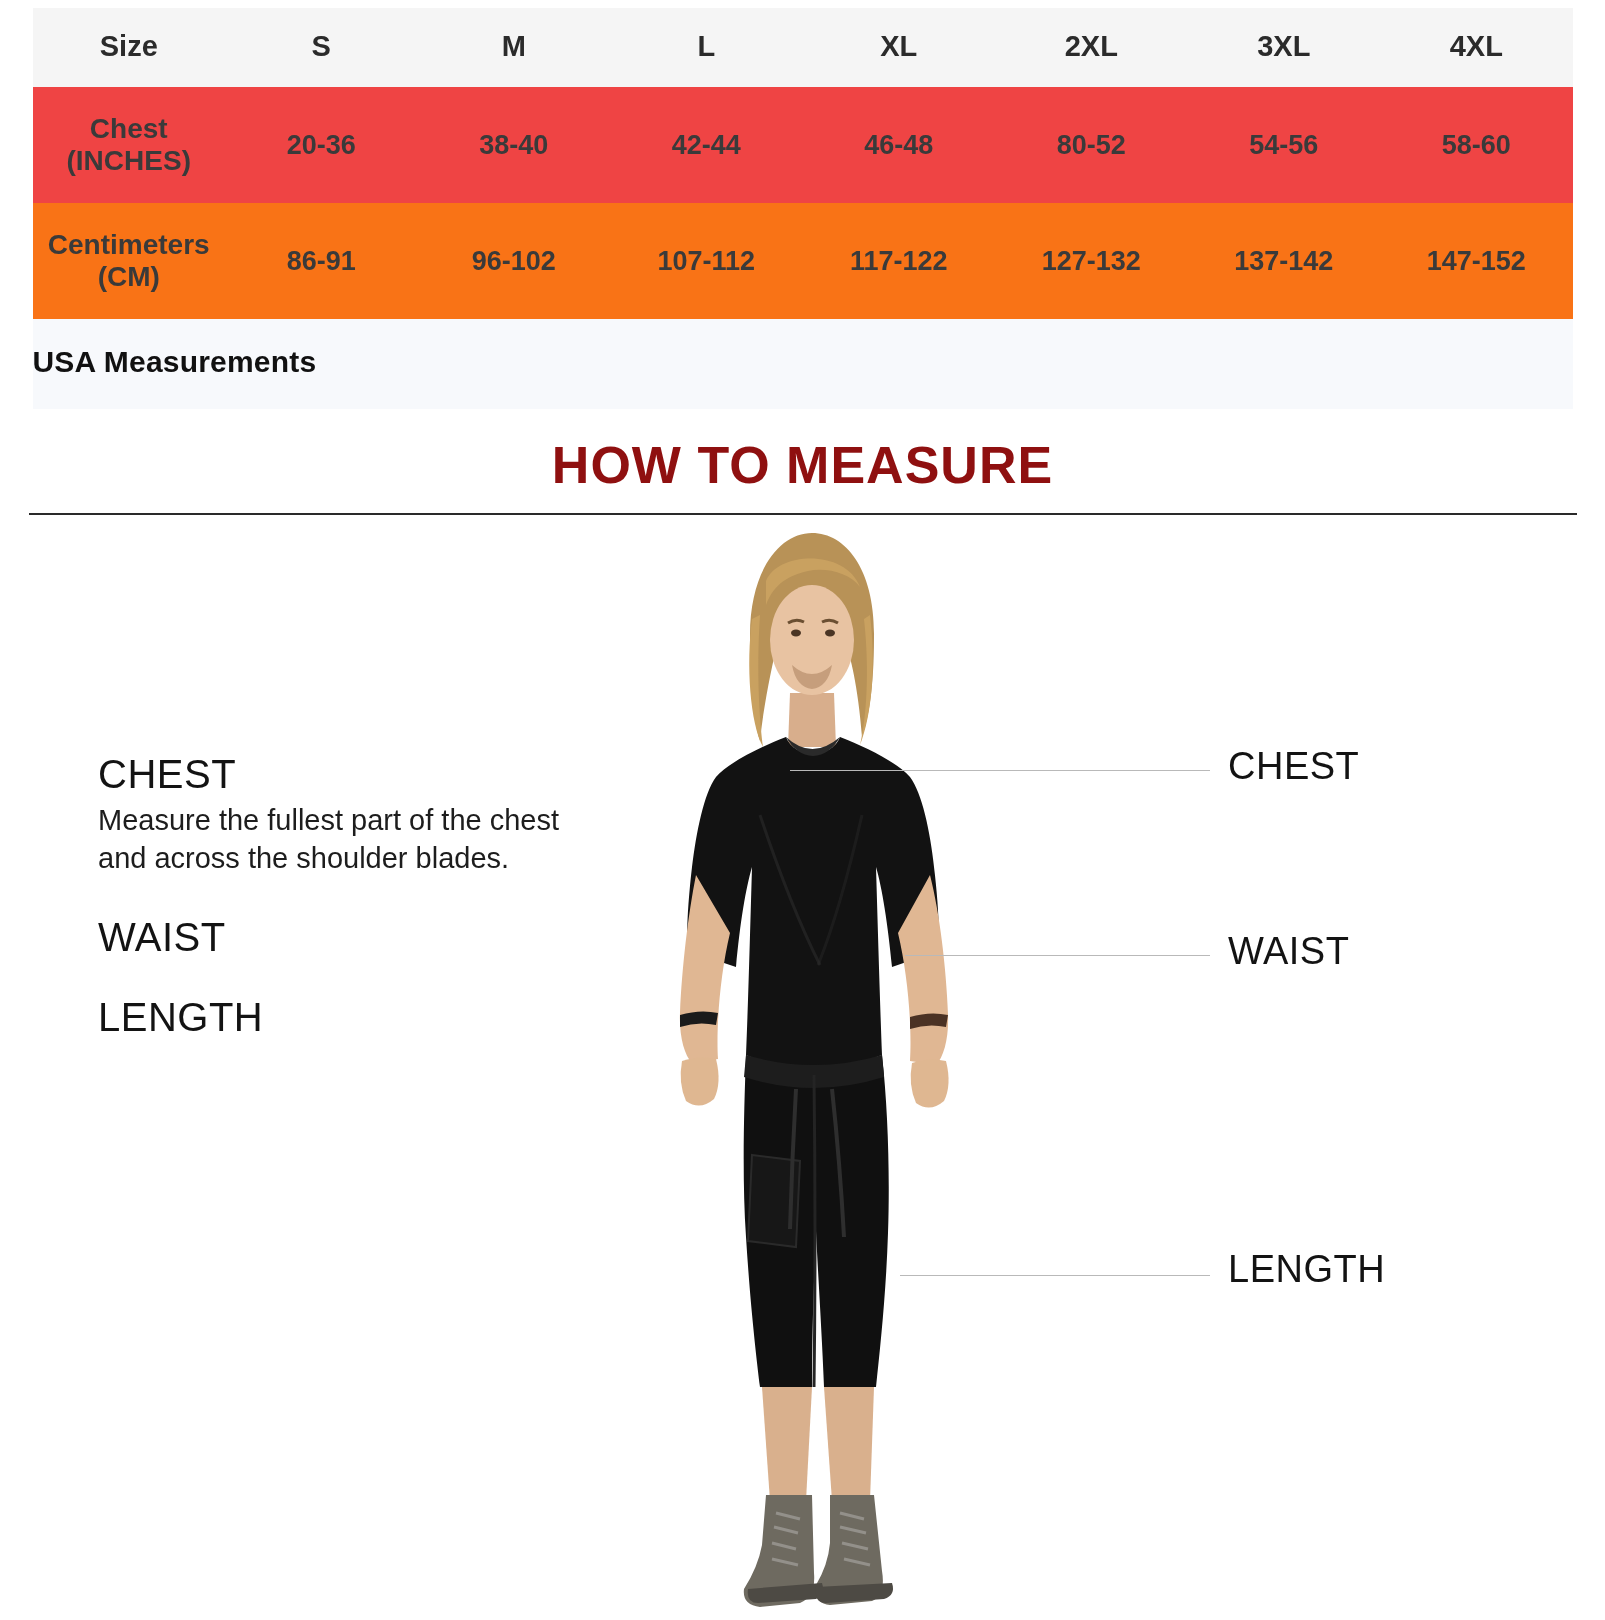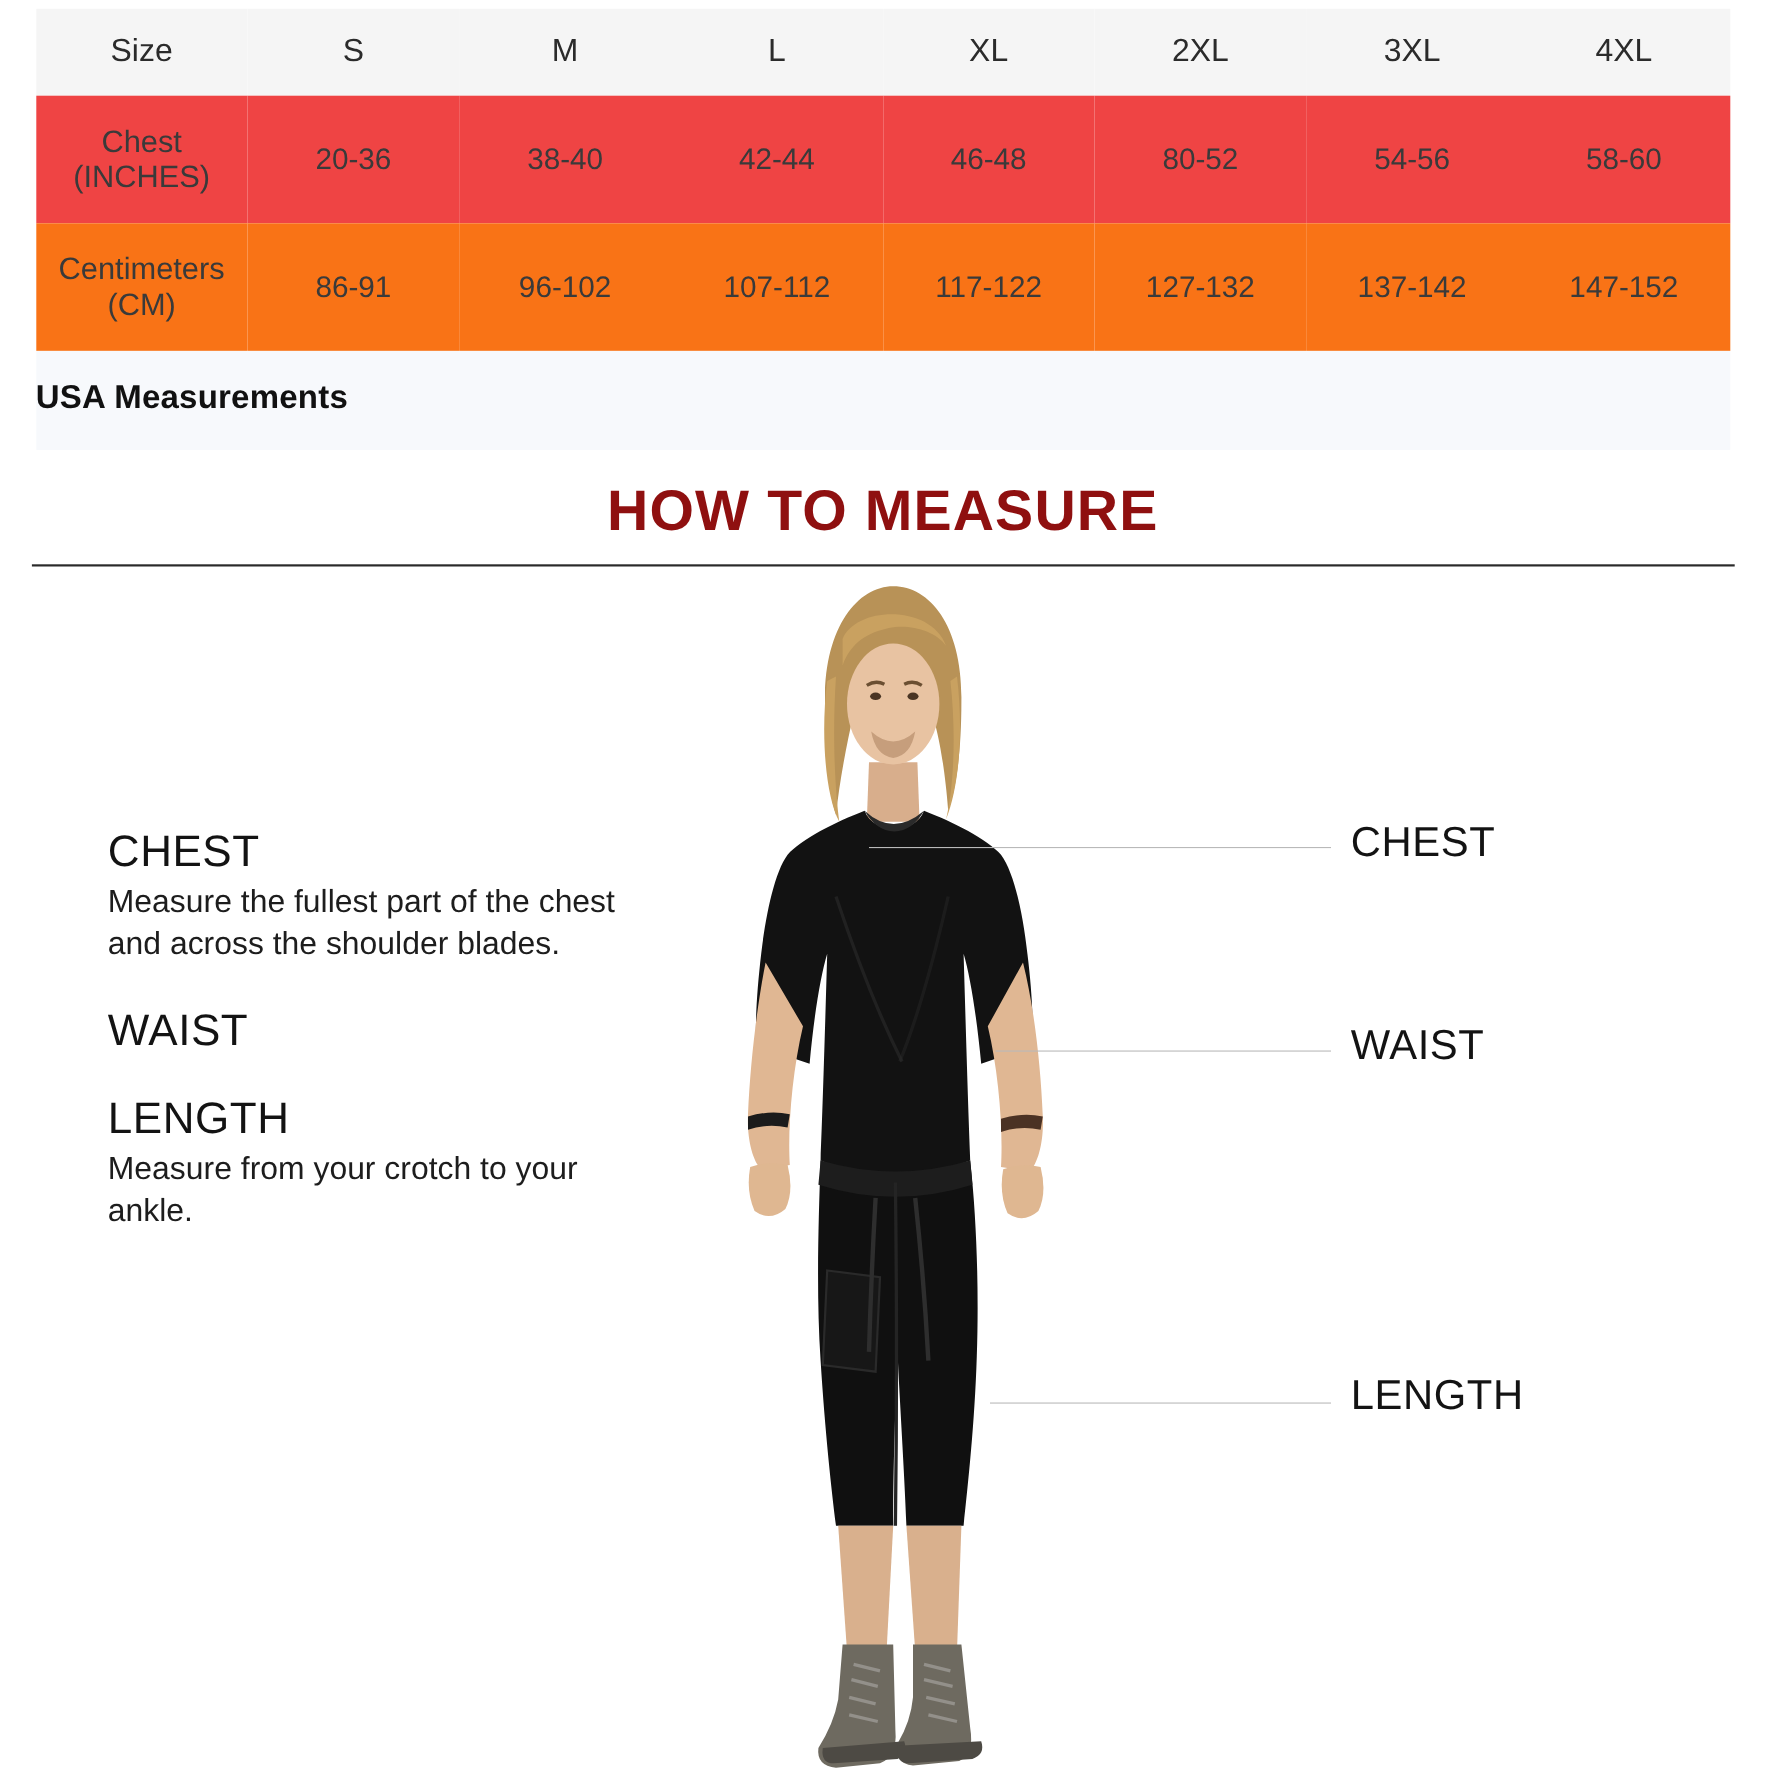--- a/index.html
+++ b/index.html
@@ -23,21 +23,21 @@
     padding-top: 8px;
   }
   table.size-table {
     width: 100%;
     border-collapse: collapse;
     table-layout: fixed;
   }
   table.size-table th,
   table.size-table td {
     text-align: center;
-    font-weight: normal;
+    font-weight: bold;
     font-size: 27px;
     color: #3a3a3a;
     padding: 26px 4px;
     border: none;
   }
   table.size-table thead th {
     background: #f5f5f5;
     font-size: 29px;
     color: #2b2b2b;
     padding: 22px 4px 24px 4px;
@@ -190,21 +190,20 @@
   <div class="left-notes">
     <div class="note-block">
       <div class="note-title">CHEST</div>
       <div class="note-text">Measure  the fullest part of the chest and across the shoulder blades.</div>
     </div>
     <div class="note-block">
       <div class="note-title">WAIST</div>
     </div>
     <div class="note-block">
       <div class="note-title">LENGTH</div>
-      <div class="note-text">Measure from your crotch to your ankle.</div>
     </div>
   </div>
 
   <div class="figure">
     <svg class="fig-svg" width="420" height="1120" viewBox="0 0 420 1120" xmlns="http://www.w3.org/2000/svg">
 
       <path d="M150 120 C150 55 180 18 212 18 C246 18 275 55 274 122 C274 175 268 205 262 222 C258 170 250 140 246 130 C230 146 196 148 176 134 C170 160 163 196 160 226 C152 200 150 160 150 120 Z" fill="#b89257"></path>
 
       <path d="M190 178 L234 178 L236 232 L188 232 Z" fill="#d8ae8c"></path>
 

